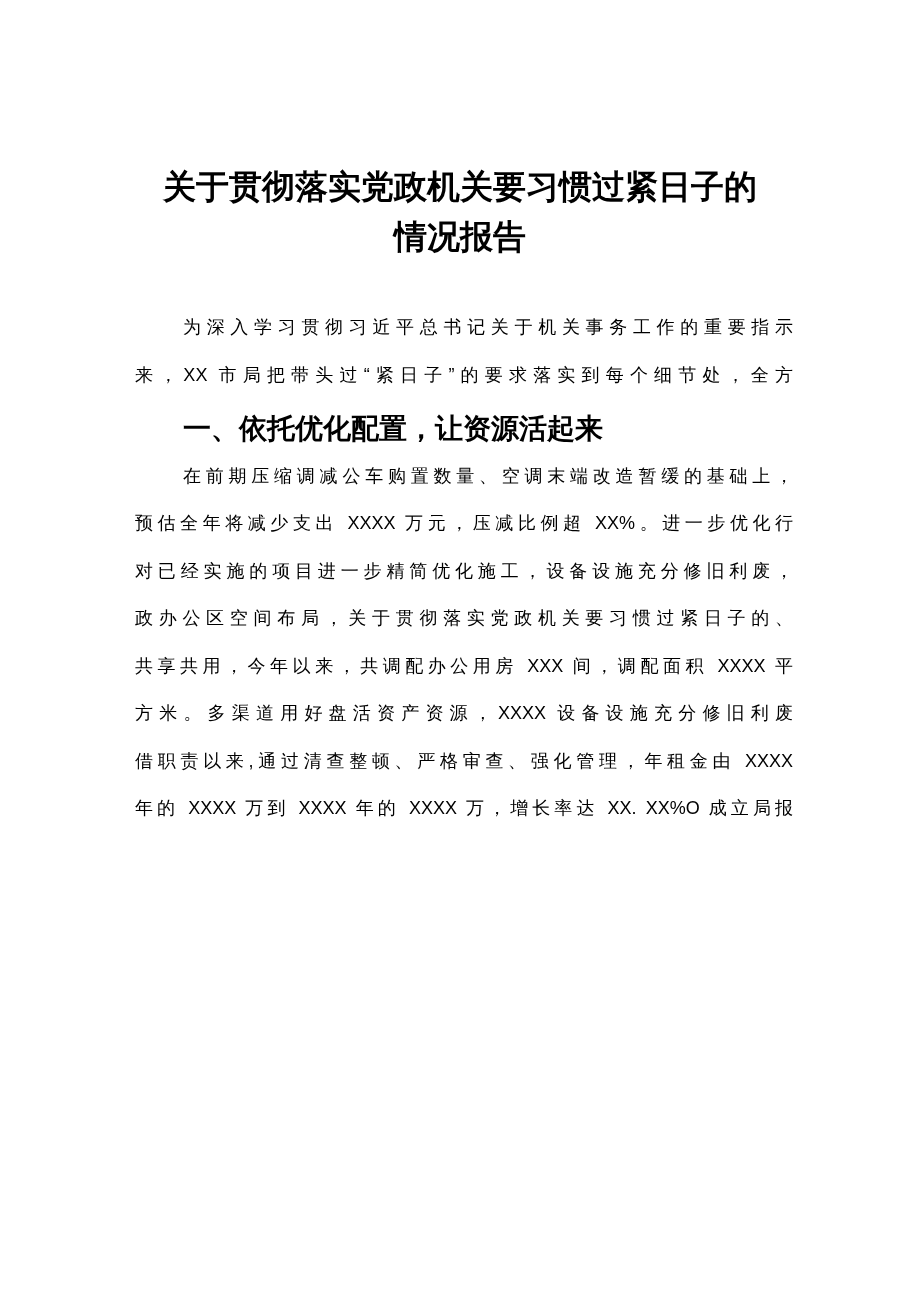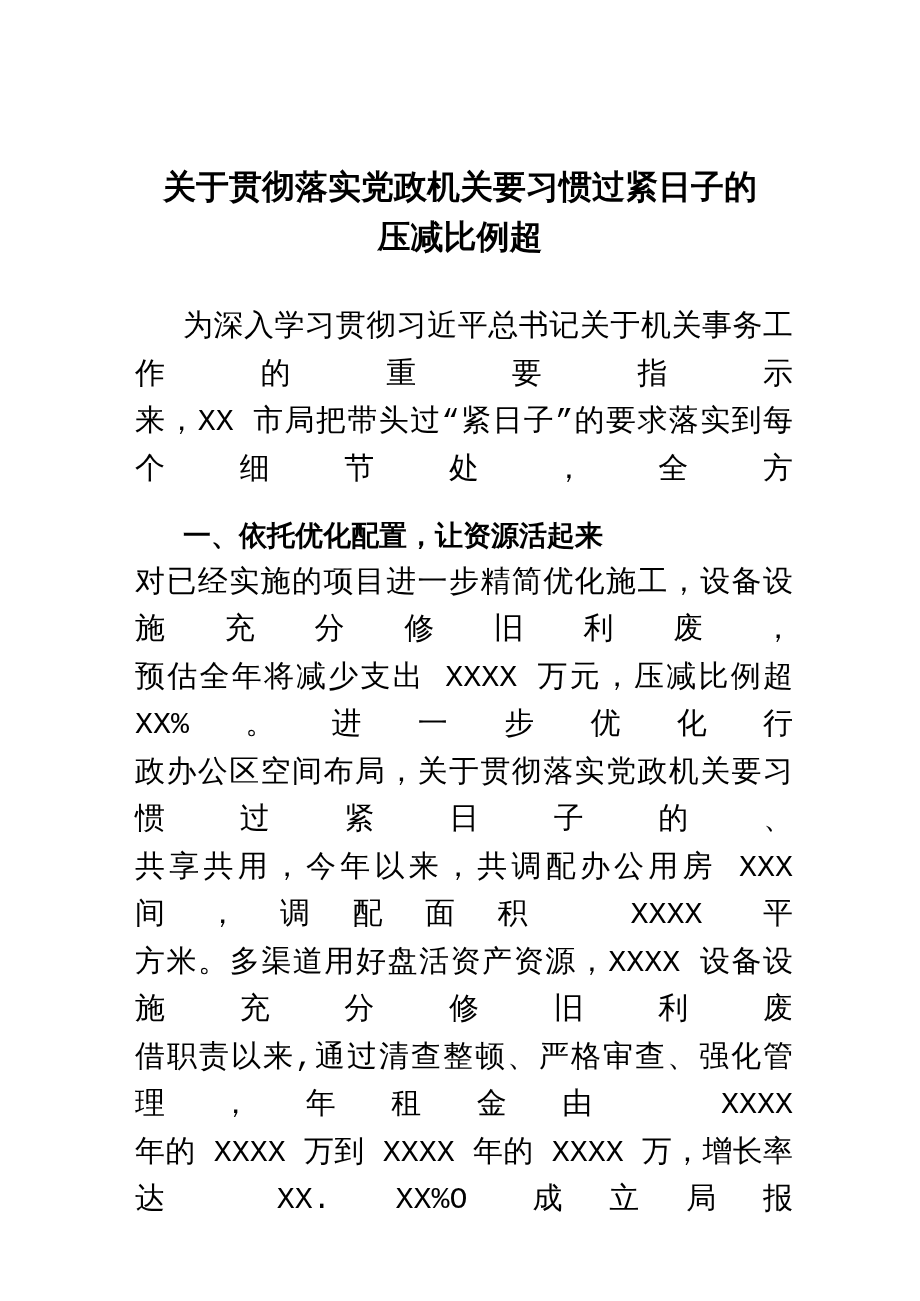--- a/index.html
+++ b/index.html
@@ -20,57 +20,58 @@
     line-height: 50px;
     color: #000000;
   }
   .content {
     padding-left: 135px;
     padding-right: 127px;
   }
   .para { margin: 0; }
   .para-first { margin-top: 42px; }
   .line {
-    font-family: Liberation Mono, monospace;
-    font-size: 30px;
+    font-family: Liberation Sans, sans-serif;
+    font-size: 18px;
     line-height: 47.5px;
     text-align: justify;
     text-align-last: justify;
     white-space: normal;
     color: #000000;
   }
   .line.indent { text-indent: 48px; }
   .line.flush { text-align-last: left; }
   .heading {
     font-family: "Liberation Sans", "DejaVu Sans", sans-serif;
     font-weight: 700;
     font-size: 28px;
     line-height: 47.5px;
     text-indent: 48px;
-    margin-top: 18px;
+    margin-top: 6px;
     color: #000000;
   }
 </style>
 </head>
 <body>
 
 <div class="page">
   <div class="title">
     <div>关于贯彻落实党政机关要习惯过紧日子的</div>
-    <div>压减比例超</div>
+    <div>情况报告</div>
   </div>
   <div class="content" id="doc-content">
       <div class="para para-first">
         <div class="line indent">为深入学习贯彻习近平总书记关于机关事务工作的重要指示</div>
         <div class="line">来，XX 市局把带头过“紧日子”的要求落实到每个细节处，全方</div>
       </div>
       <div class="heading">一、依托优化配置，让资源活起来</div>
       <div class="para">
+        <div class="line indent">在前期压缩调减公车购置数量、空调末端改造暂缓的基础上，</div>
+        <div class="line">预估全年将减少支出 XXXX 万元，压减比例超 XX%。进一步优化行</div>
         <div class="line">对已经实施的项目进一步精简优化施工，设备设施充分修旧利废，</div>
-        <div class="line">预估全年将减少支出 XXXX 万元，压减比例超 XX%。进一步优化行</div>
         <div class="line">政办公区空间布局，关于贯彻落实党政机关要习惯过紧日子的、</div>
         <div class="line">共享共用，今年以来，共调配办公用房 XXX 间，调配面积 XXXX 平</div>
         <div class="line">方米。多渠道用好盘活资产资源，XXXX 设备设施充分修旧利废</div>
         <div class="line">借职责以来,通过清查整顿、严格审查、强化管理，年租金由 XXXX</div>
         <div class="line">年的 XXXX 万到 XXXX 年的 XXXX 万，增长率达 XX. XX%O 成立局报</div>
       </div>
     </div>
 </div>
 
 </body></html>

